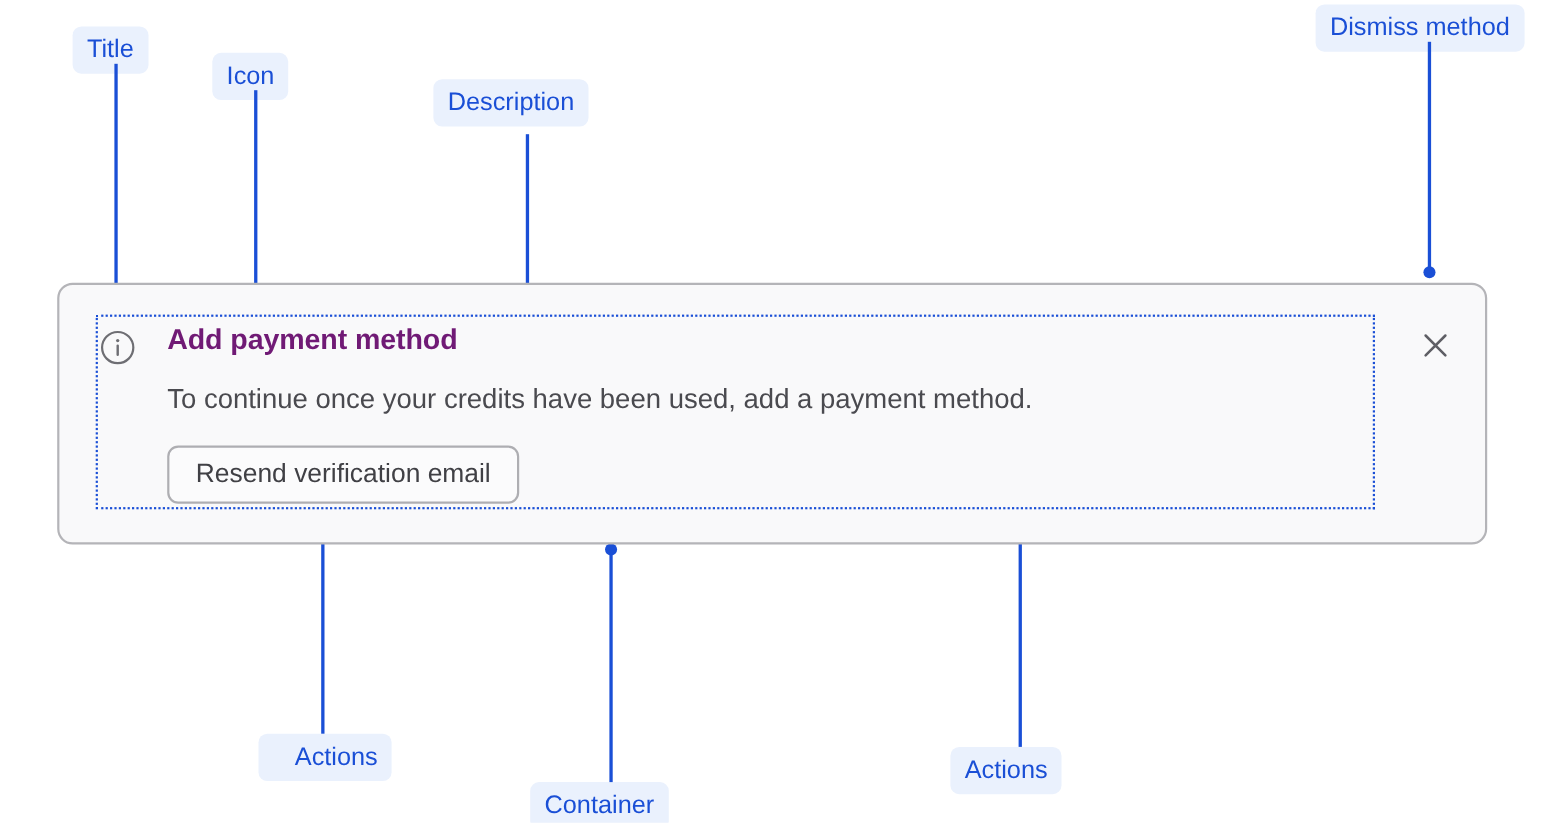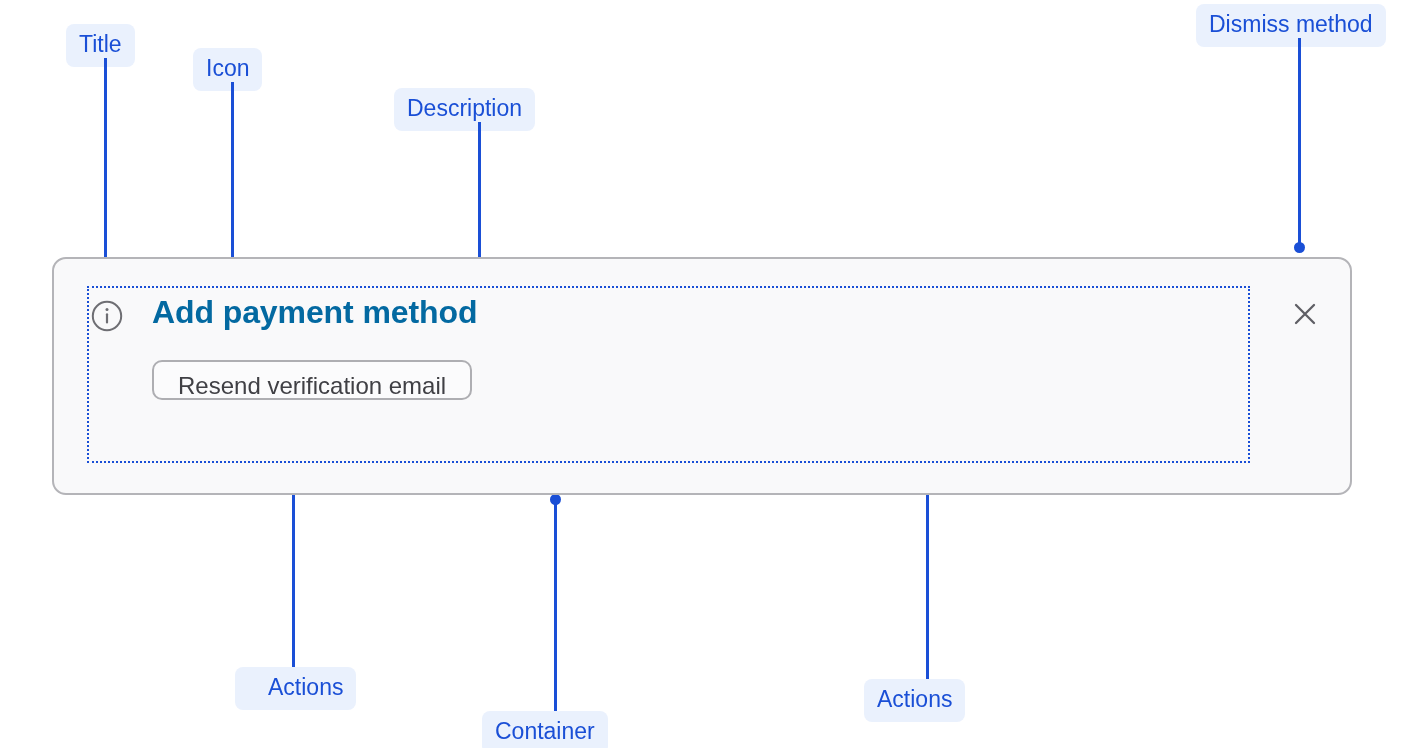--- a/index.html
+++ b/index.html
@@ -81,23 +81,23 @@
   }
 
   .alert-body {
     flex: 1 1 auto;
     padding-left: 29px;
     padding-top: 4px;
   }
 
   .alert-title {
     font-family: "Liberation Sans", sans-serif;
-    font-size: 32px;
+    font-size: 26px;
     font-weight: bold;
-    color: #0369a1;
+    color: #701a75;
     line-height: 1.3;
     margin: 0;
     letter-spacing: -0.1px;
   }
 
   .alert-desc {
     font-family: "Liberation Sans", sans-serif;
     font-size: 25px;
     font-weight: 400;
     color: #4a4a4f;
@@ -109,21 +109,21 @@
     margin-top: 26px;
   }
 
   .btn-secondary {
     font-family: "Liberation Sans", sans-serif;
     font-size: 24px;
     color: #404045;
     background: #fbfbfc;
     border: 2px solid #aeaeb2;
     border-radius: 10px;
-    padding: 12px 24px 0 24px;
+    padding: 12px 24px 13px 24px;
     cursor: pointer;
     line-height: 1;
   }
 
   .dismiss-btn {
     position: absolute;
     right: 25px;
     top: 35px;
     width: 40px;
     height: 40px;
@@ -141,21 +141,21 @@
 <body>
 
 <div class="anno-label" style="left:66px; top:24px;">Title</div>
 <div class="anno-line" style="left:104px; top:58px; height:214px;"></div>
 <div class="anno-dot" style="left:100px; top:266px;"></div>
 
 <div class="anno-label" style="left:193px; top:48px;">Icon</div>
 <div class="anno-line" style="left:231px; top:82px; height:202px;"></div>
 <div class="anno-dot" style="left:227px; top:279px;"></div>
 
-<div class="anno-label" style="left:394px; top:88px;">Description</div>
+<div class="anno-label" style="left:394px; top:72px;">Description</div>
 <div class="anno-line" style="left:478px; top:122px; height:209px;"></div>
 <div class="anno-dot" style="left:474px; top:326px;"></div>
 
 <div class="anno-label" style="left:1196px; top:4px;">Dismiss method</div>
 <div class="anno-line" style="left:1298px; top:38px; height:212px;"></div>
 <div class="anno-dot" style="left:1294px; top:242px;"></div>
 
 <div class="anno-label" style="left:235px; top:667px;padding-left:33px;">Actions</div>
 <div class="anno-line" style="left:292px; top:458px; height:209px;"></div>
 <div class="anno-dot" style="left:288px; top:452px;"></div>
@@ -175,20 +175,21 @@
     <span class="alert-icon-wrap">
       <svg class="info-icon" viewBox="0 0 32 32" aria-hidden="true">
         <circle cx="16" cy="16" r="14.2" fill="none" stroke="#6e6e73" stroke-width="2"></circle>
         <circle cx="16" cy="9.6" r="1.5" fill="#6e6e73"></circle>
         <rect x="14.9" y="13.2" width="2.2" height="10.4" rx="1.1" fill="#6e6e73"></rect>
       </svg>
     </span>
 
     <div class="alert-body">
       <div class="alert-title">Add payment method</div>
+      <div class="alert-desc">To continue once your credits have been used, add a payment method.</div>
       <div class="alert-actions">
         <button class="btn-secondary">Resend verification email</button>
       </div>
     </div>
 
   </div>
 
   <button class="dismiss-btn">
     <span>
       <svg width="28" height="28" viewBox="0 0 28 28" aria-hidden="true">

